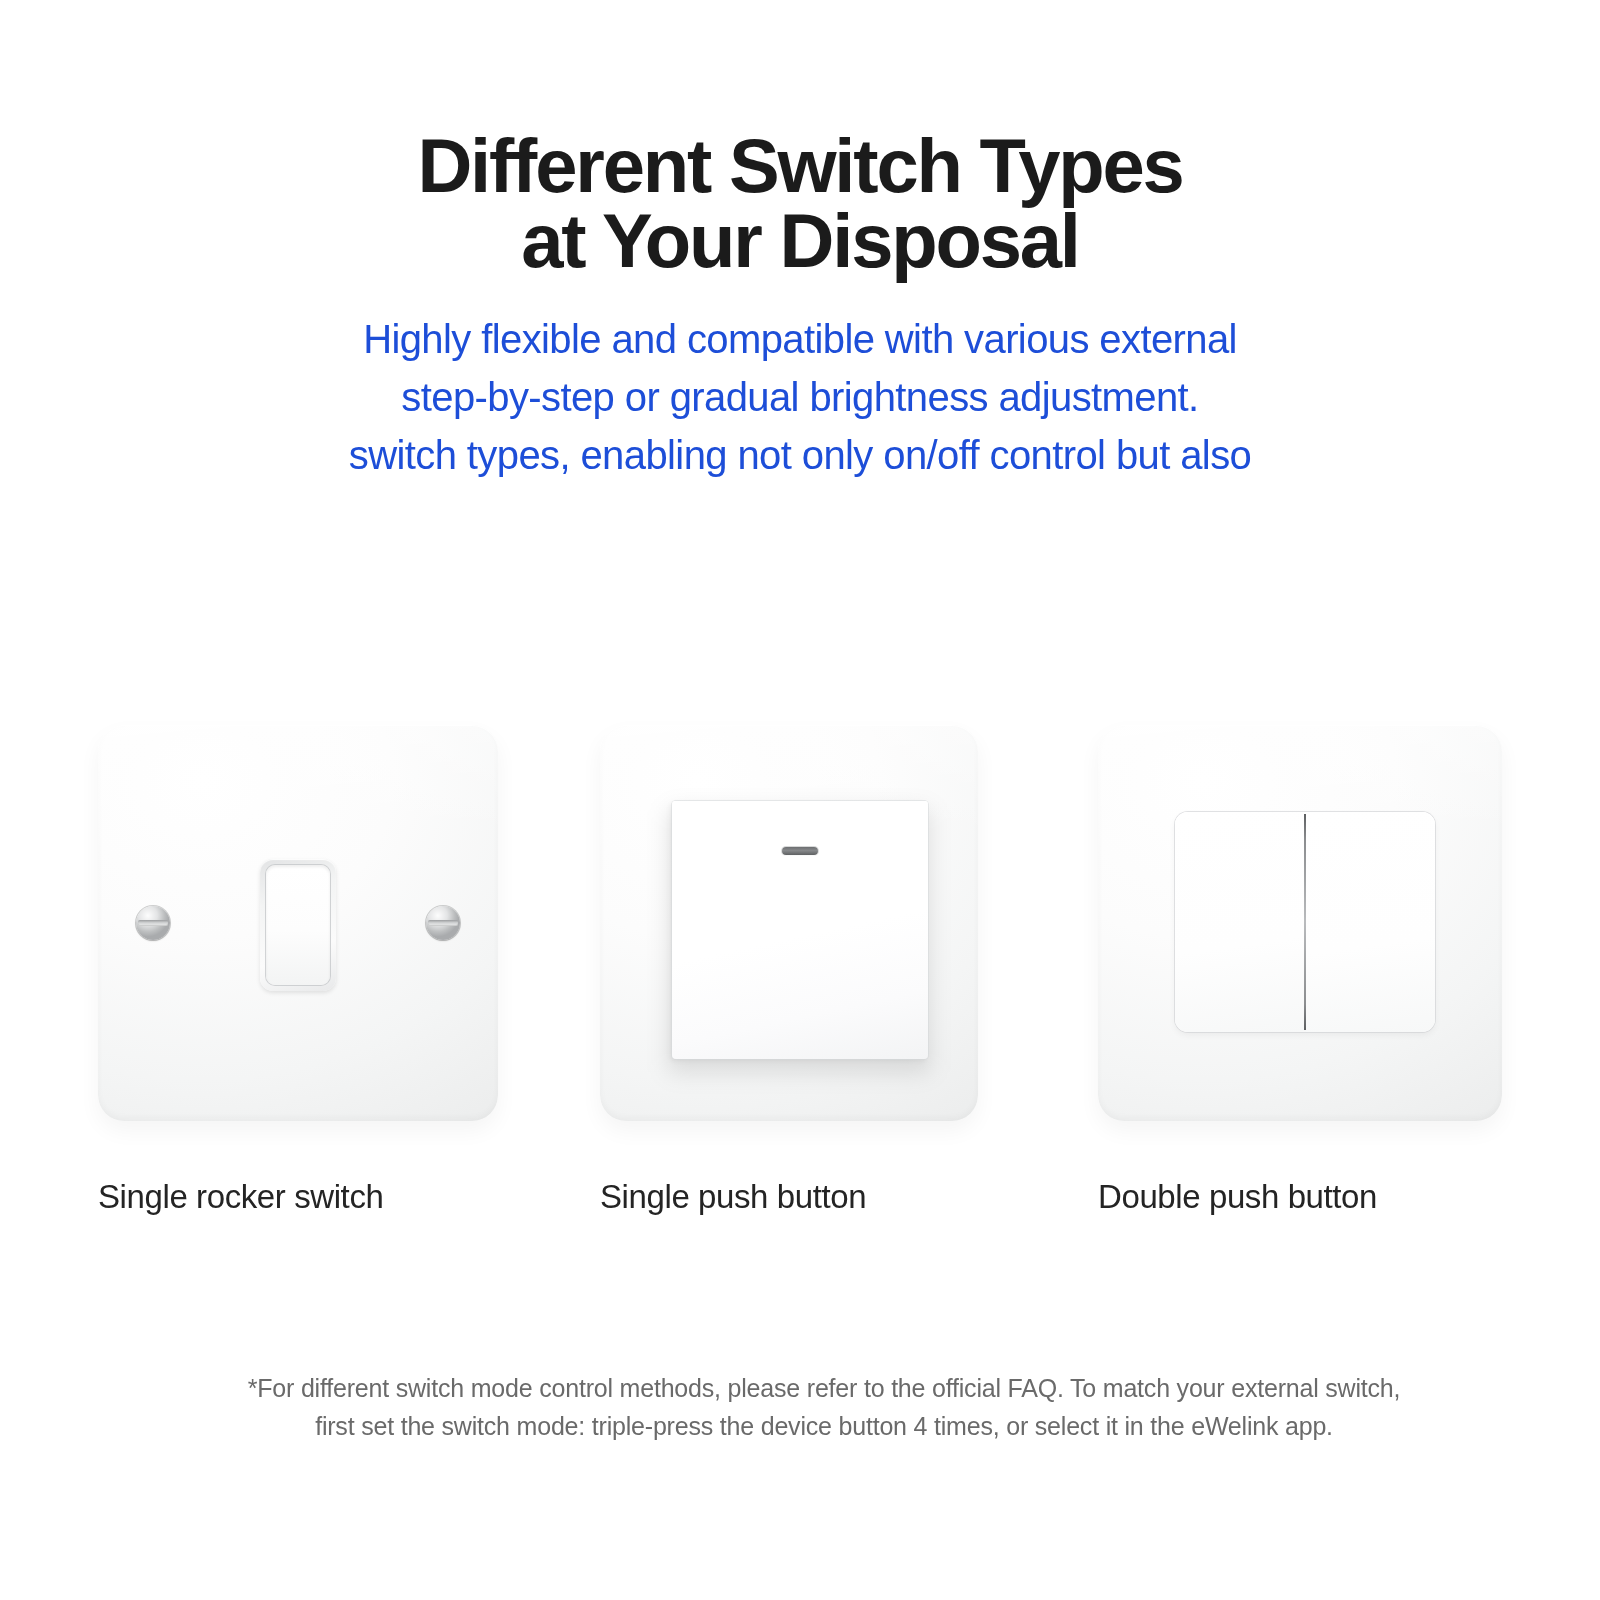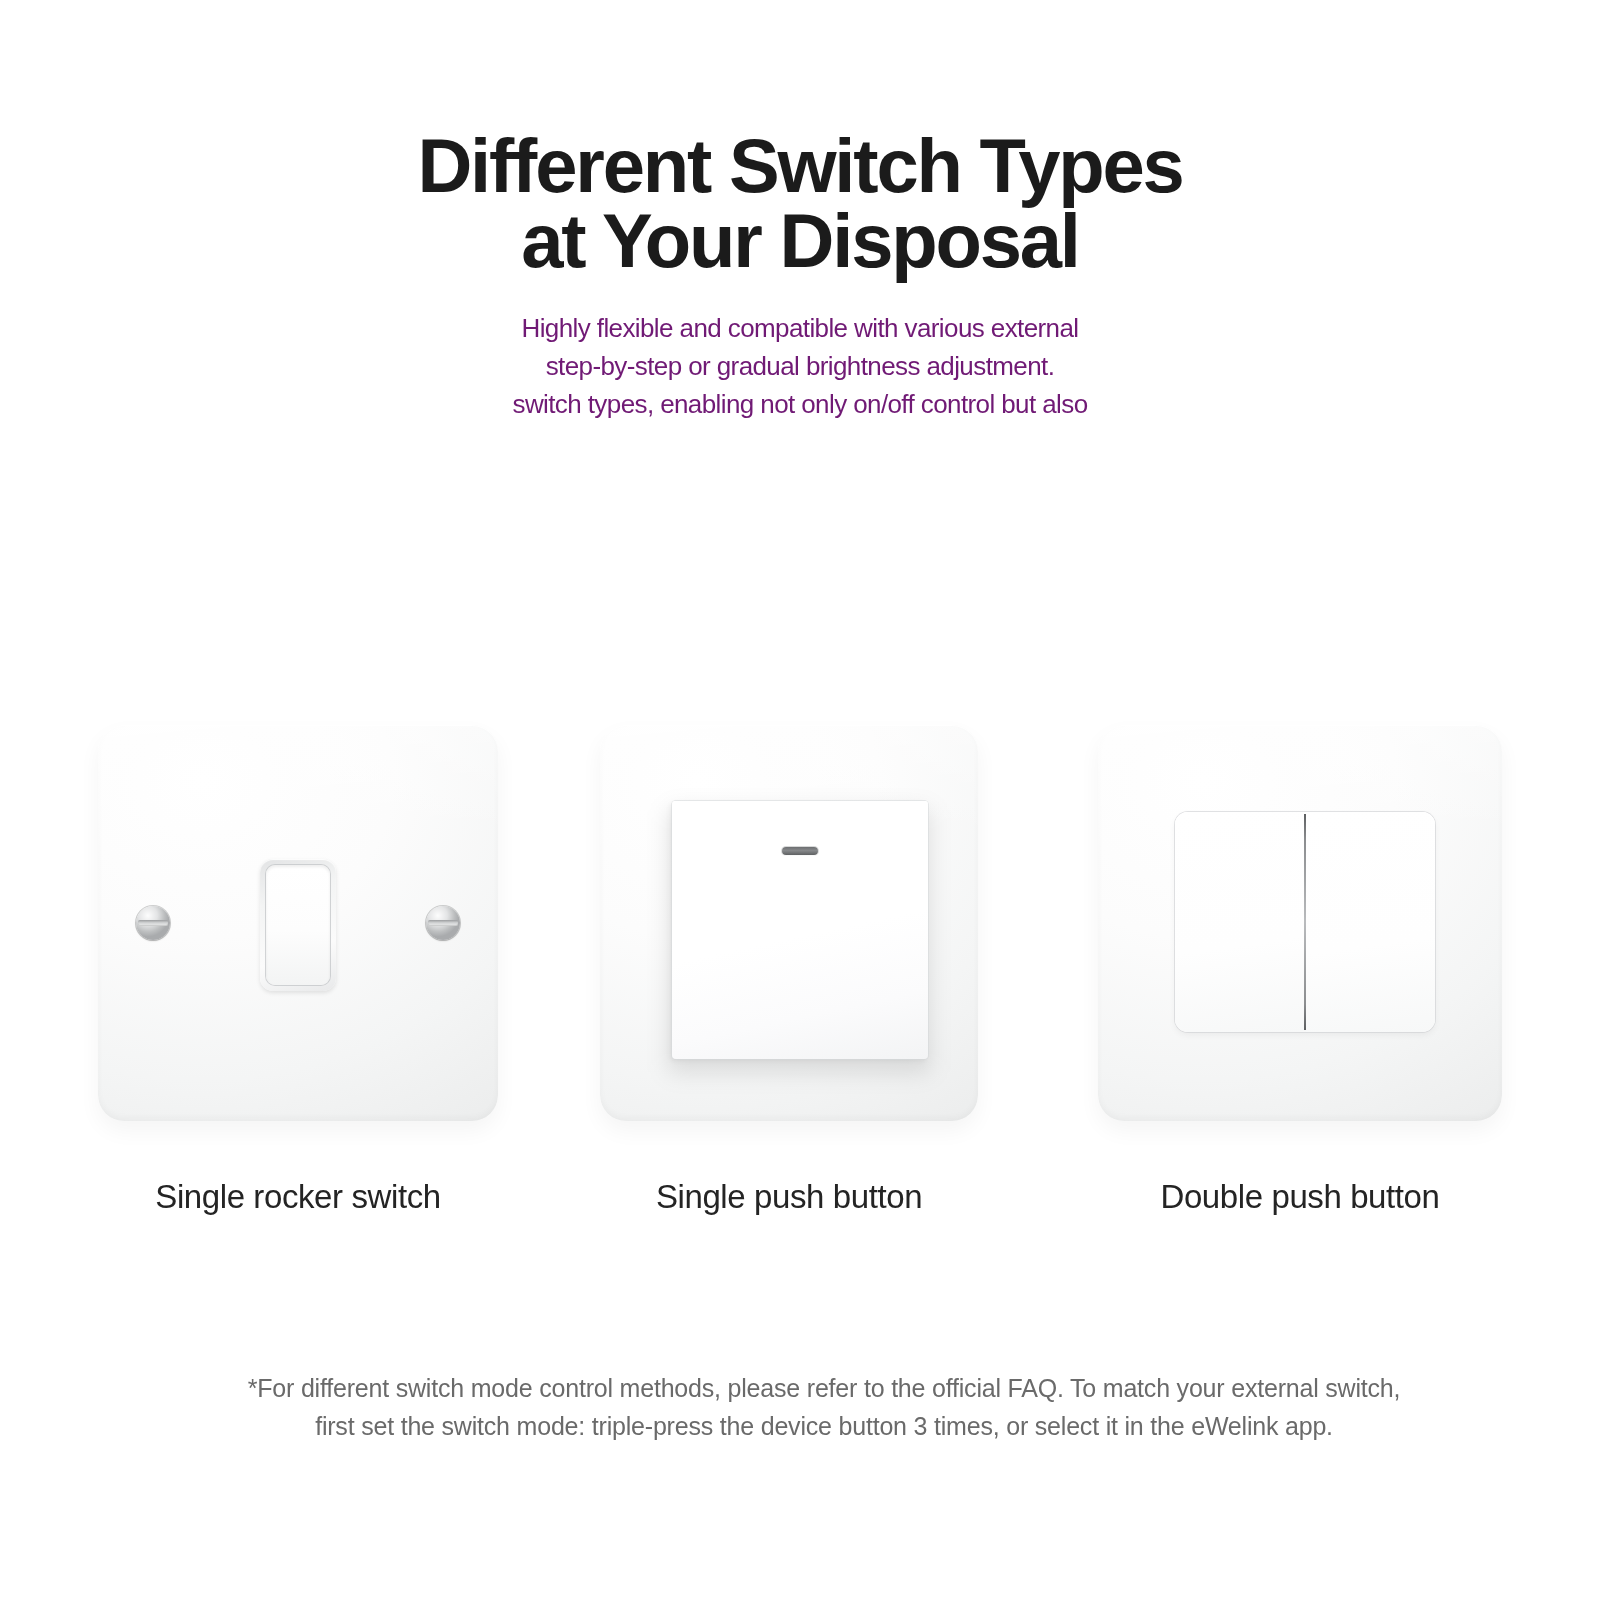--- a/index.html
+++ b/index.html
@@ -30,25 +30,25 @@
     line-height:0.99;
     font-weight:700;
     letter-spacing:-2.2px;
     color:#1b1b1b;
     font-family:"Liberation Sans", sans-serif;
   }
   .title-line { display:block; }
 
   .subtitle {
     margin-top:32px;
-    font-size:26px;
+    font-size:40px;
     line-height:1.45;
     font-weight:400;
     letter-spacing:-0.6px;
-    color:#701a75;
+    color:#1d4ed8;
   }
   .subtitle-line { display:block; }
 
   
   .products {
     position:absolute;
     top:725px; left:0; width:1600px; height:400px;
   }
 
   .product {
@@ -203,21 +203,20 @@
   .captions {
     position:absolute;
     top:1178px; left:0; width:1600px; height:50px;
   }
   .caption {
     position:absolute;
     top:0;
     font-size:33px;
     letter-spacing:-0.4px;
     color:#242424;
-    text-align:center;
     white-space:nowrap;
   }
   .caption.c1 { left:98px;   width:400px; }
   .caption.c2 { left:600px;  width:378px; }
   .caption.c3 { left:1098px; width:404px; }
 
   
   .footnote {
     position:absolute;
     bottom:155px; left:0; width:1600px;
@@ -282,16 +281,16 @@
   </div>
 
   <div class="captions">
     <div class="caption c1">Single rocker switch</div>
     <div class="caption c3">Double push button</div>
     <div class="caption c2">Single push button</div>
   </div>
 
   <div class="footnote">
     <span class="footnote-line">*For different switch mode control methods, please refer to the official FAQ. To match your external switch,</span>
-    <span class="footnote-line">first set the switch mode: triple-press the device button 3 times, or select it in the eWelink app.</span>
+    <span class="footnote-line">first set the switch mode: triple-press the device button 4 times, or select it in the eWelink app.</span>
   </div>
 
 </div>
 
 </body></html>

